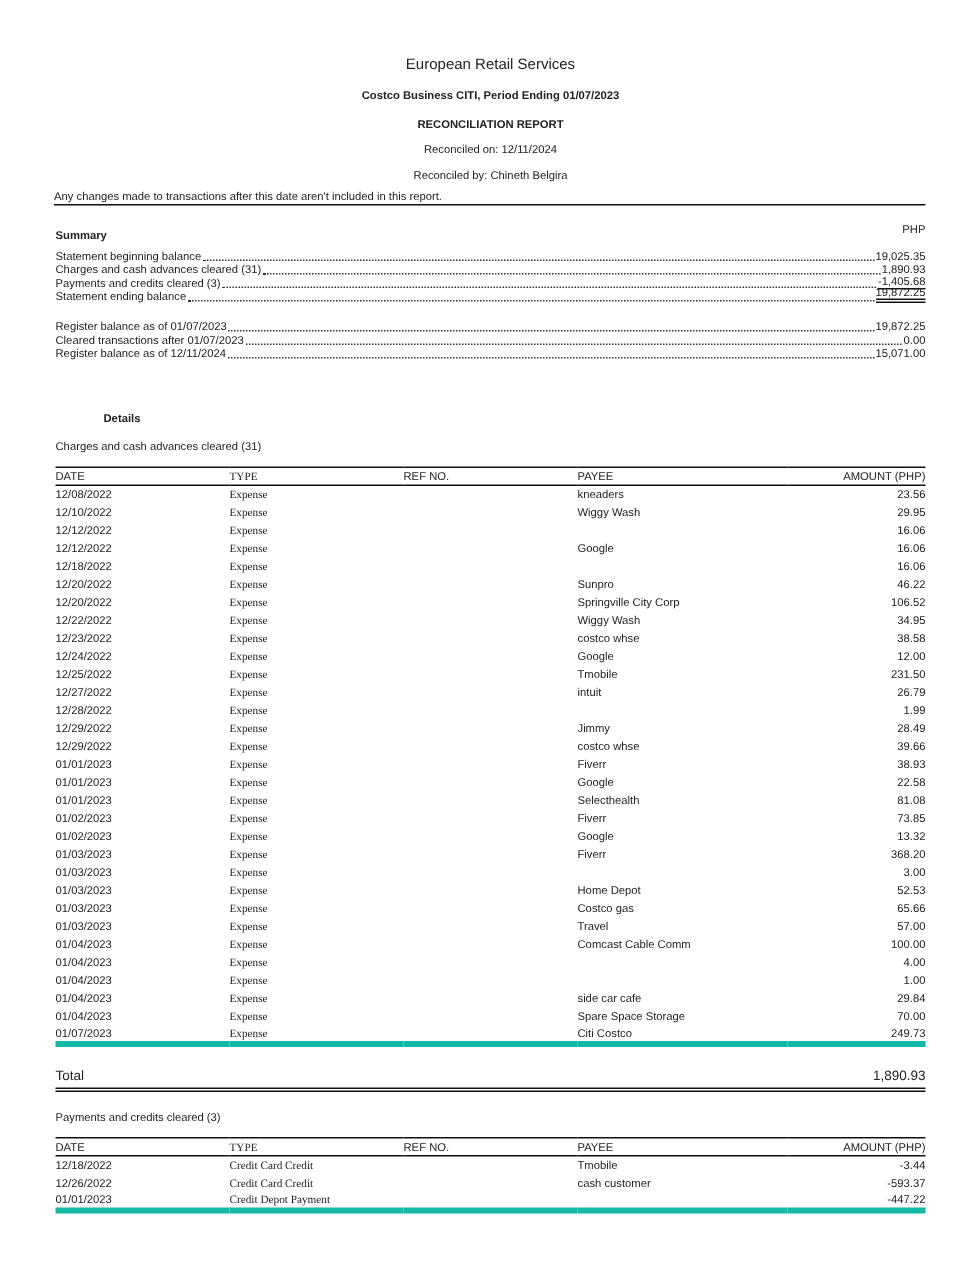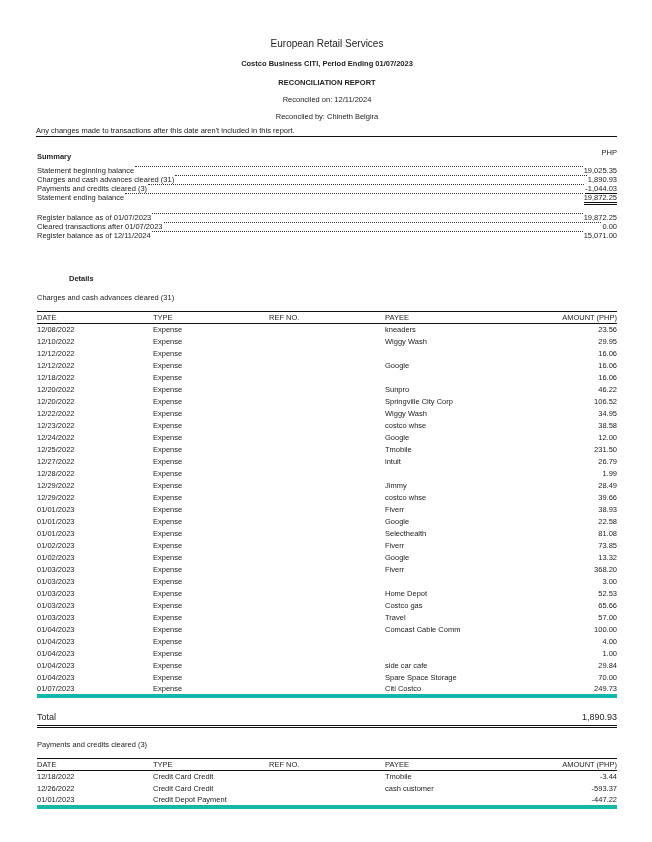--- a/index.html
+++ b/index.html
@@ -22,21 +22,21 @@
     .notice {
       position: absolute; top: 126px; left: -1px; width: 581px;
       font-size: 7.5px; border-bottom: 1.2px solid #111; padding-bottom: 1px;
     }
 
     .summary-title { position: absolute; top: 152px; left: 0; font-size: 7.5px; font-weight: bold; }
     .currency { position: absolute; top: 148px; right: 0; font-size: 7.5px; }
 
     .sum-rows { position: absolute; left: 0; width: 580px; }
     .sum-row {
-      display: flex; align-items: flex-start; height: 9px; font-size: 7.5px; line-height: 9px;
+      display: flex; align-items: flex-end; height: 9px; font-size: 7.5px; line-height: 9px;
     }
     .sum-row .lbl { white-space: nowrap; }
     .sum-row .dots {
       flex: 1; border-bottom: 1px dotted #333; margin: 0 1px 1px 1px; height: 1px;
     }
     .sum-row .val { white-space: nowrap; text-align: right; }
     .val.ul { border-bottom: 1px solid #111; }
     .val.dbl { border-bottom: 3px double #111; }
 
     .details-title { position: absolute; top: 274px; left: 0; font-size: 7.5px; font-weight: bold; padding-left: 32px; }
@@ -47,21 +47,21 @@
       font-size: 7.5px;
     }
     table.tx th {
       font-weight: normal; text-align: left; height: 12px;
       border-top: 1.2px solid #111; border-bottom: 1.2px solid #111;
       padding: 0;
     }
     table.tx td { height: 12px; padding: 0; white-space: nowrap; }
     table.tx tr.last td { border-bottom: 4px solid #14b8a6; }
     table.tx .c-date { width: 116px; }
-    table.tx .c-type { width: 116px; }
+    table.tx .c-type { width: 116px; font-family: Liberation Serif, serif; }
     table.tx .c-ref { width: 116px; }
     table.tx .c-payee { width: 140px; }
     table.tx .c-amt { text-align: right; }
 
     .total-row {
       position: absolute; left: 0; width: 580px; top: 708px; height: 20px;
       display: flex; justify-content: space-between; align-items: center;
       font-size: 9px; border-bottom: 3px double #111;
     }
   </style>
@@ -88,21 +88,21 @@
       <span class="val">19,025.35</span>
     </div>
     <div class="sum-row">
       <span class="lbl">Charges and cash advances cleared (31)</span>
       <span class="dots"></span>
       <span class="val">1,890.93</span>
     </div>
     <div class="sum-row">
       <span class="lbl">Payments and credits cleared (3)</span>
       <span class="dots"></span>
-      <span class="val ul">-1,044.03</span>
+      <span class="val ul">-1,405.68</span>
     </div>
     <div class="sum-row">
       <span class="lbl">Statement ending balance</span>
       <span class="dots"></span>
       <span class="val dbl">19,872.25</span>
     </div>
   </div>
 
   <div class="sum-rows" style="top:213px;">
     <div class="sum-row">

